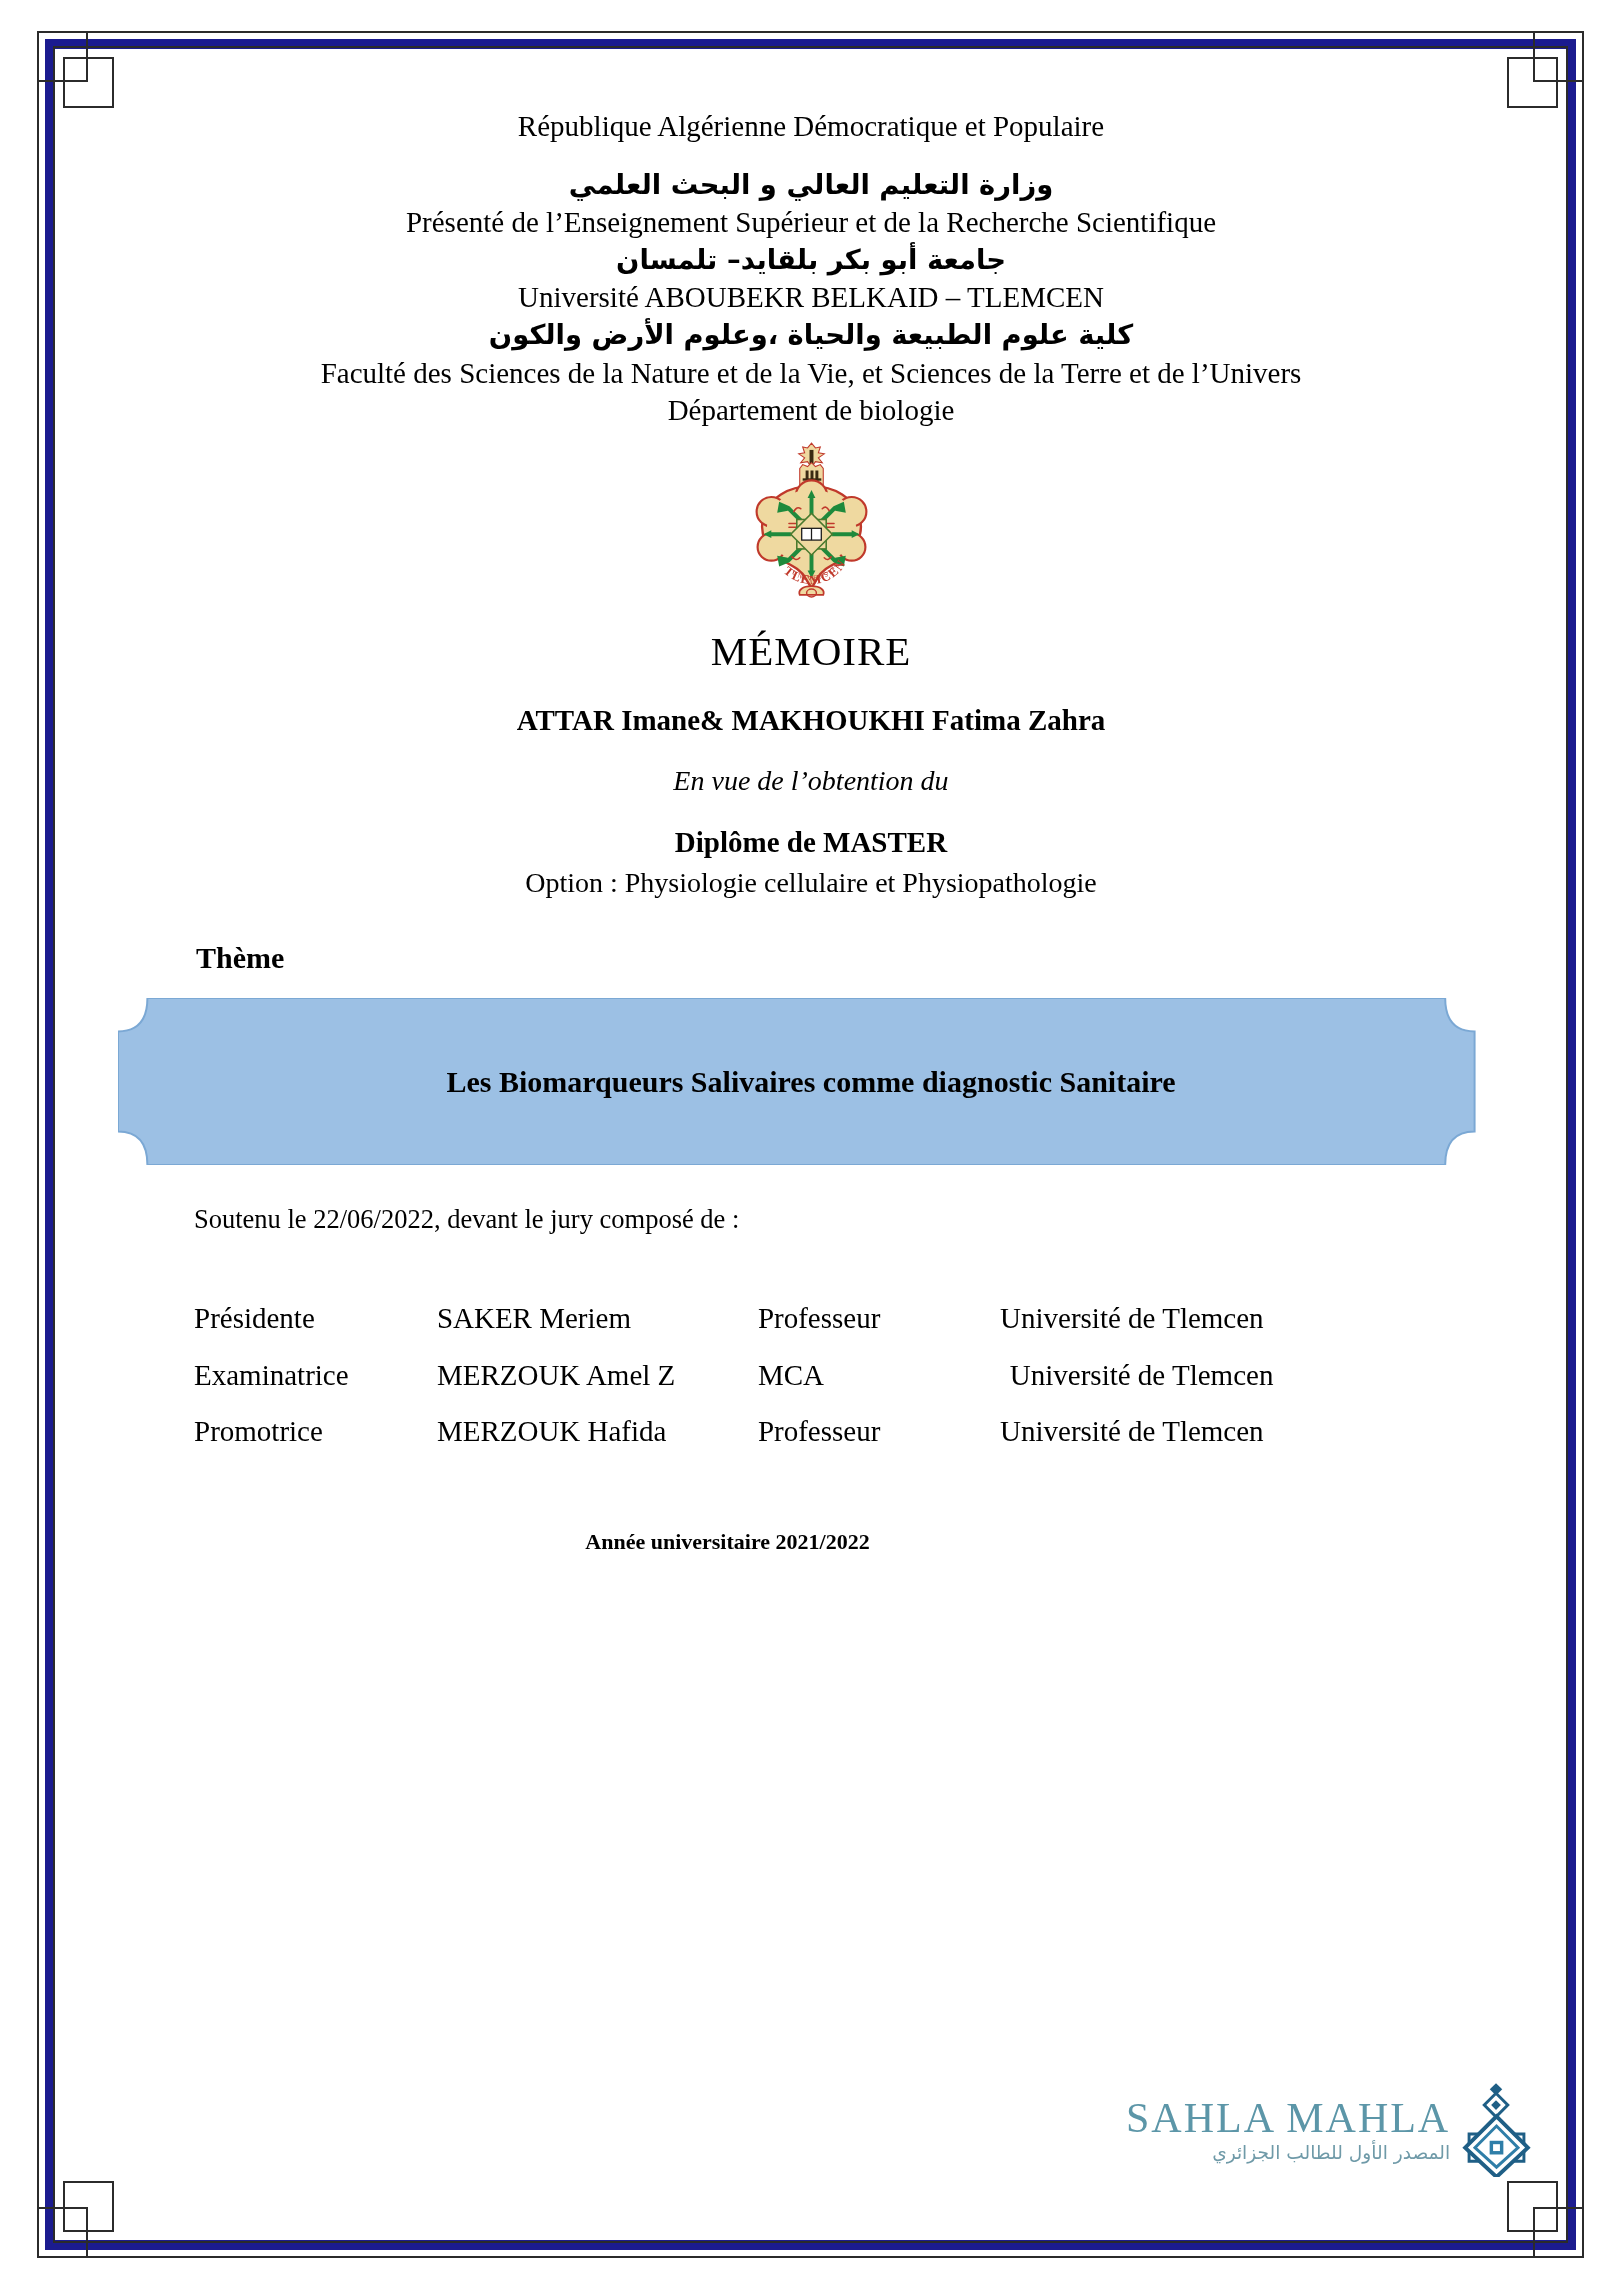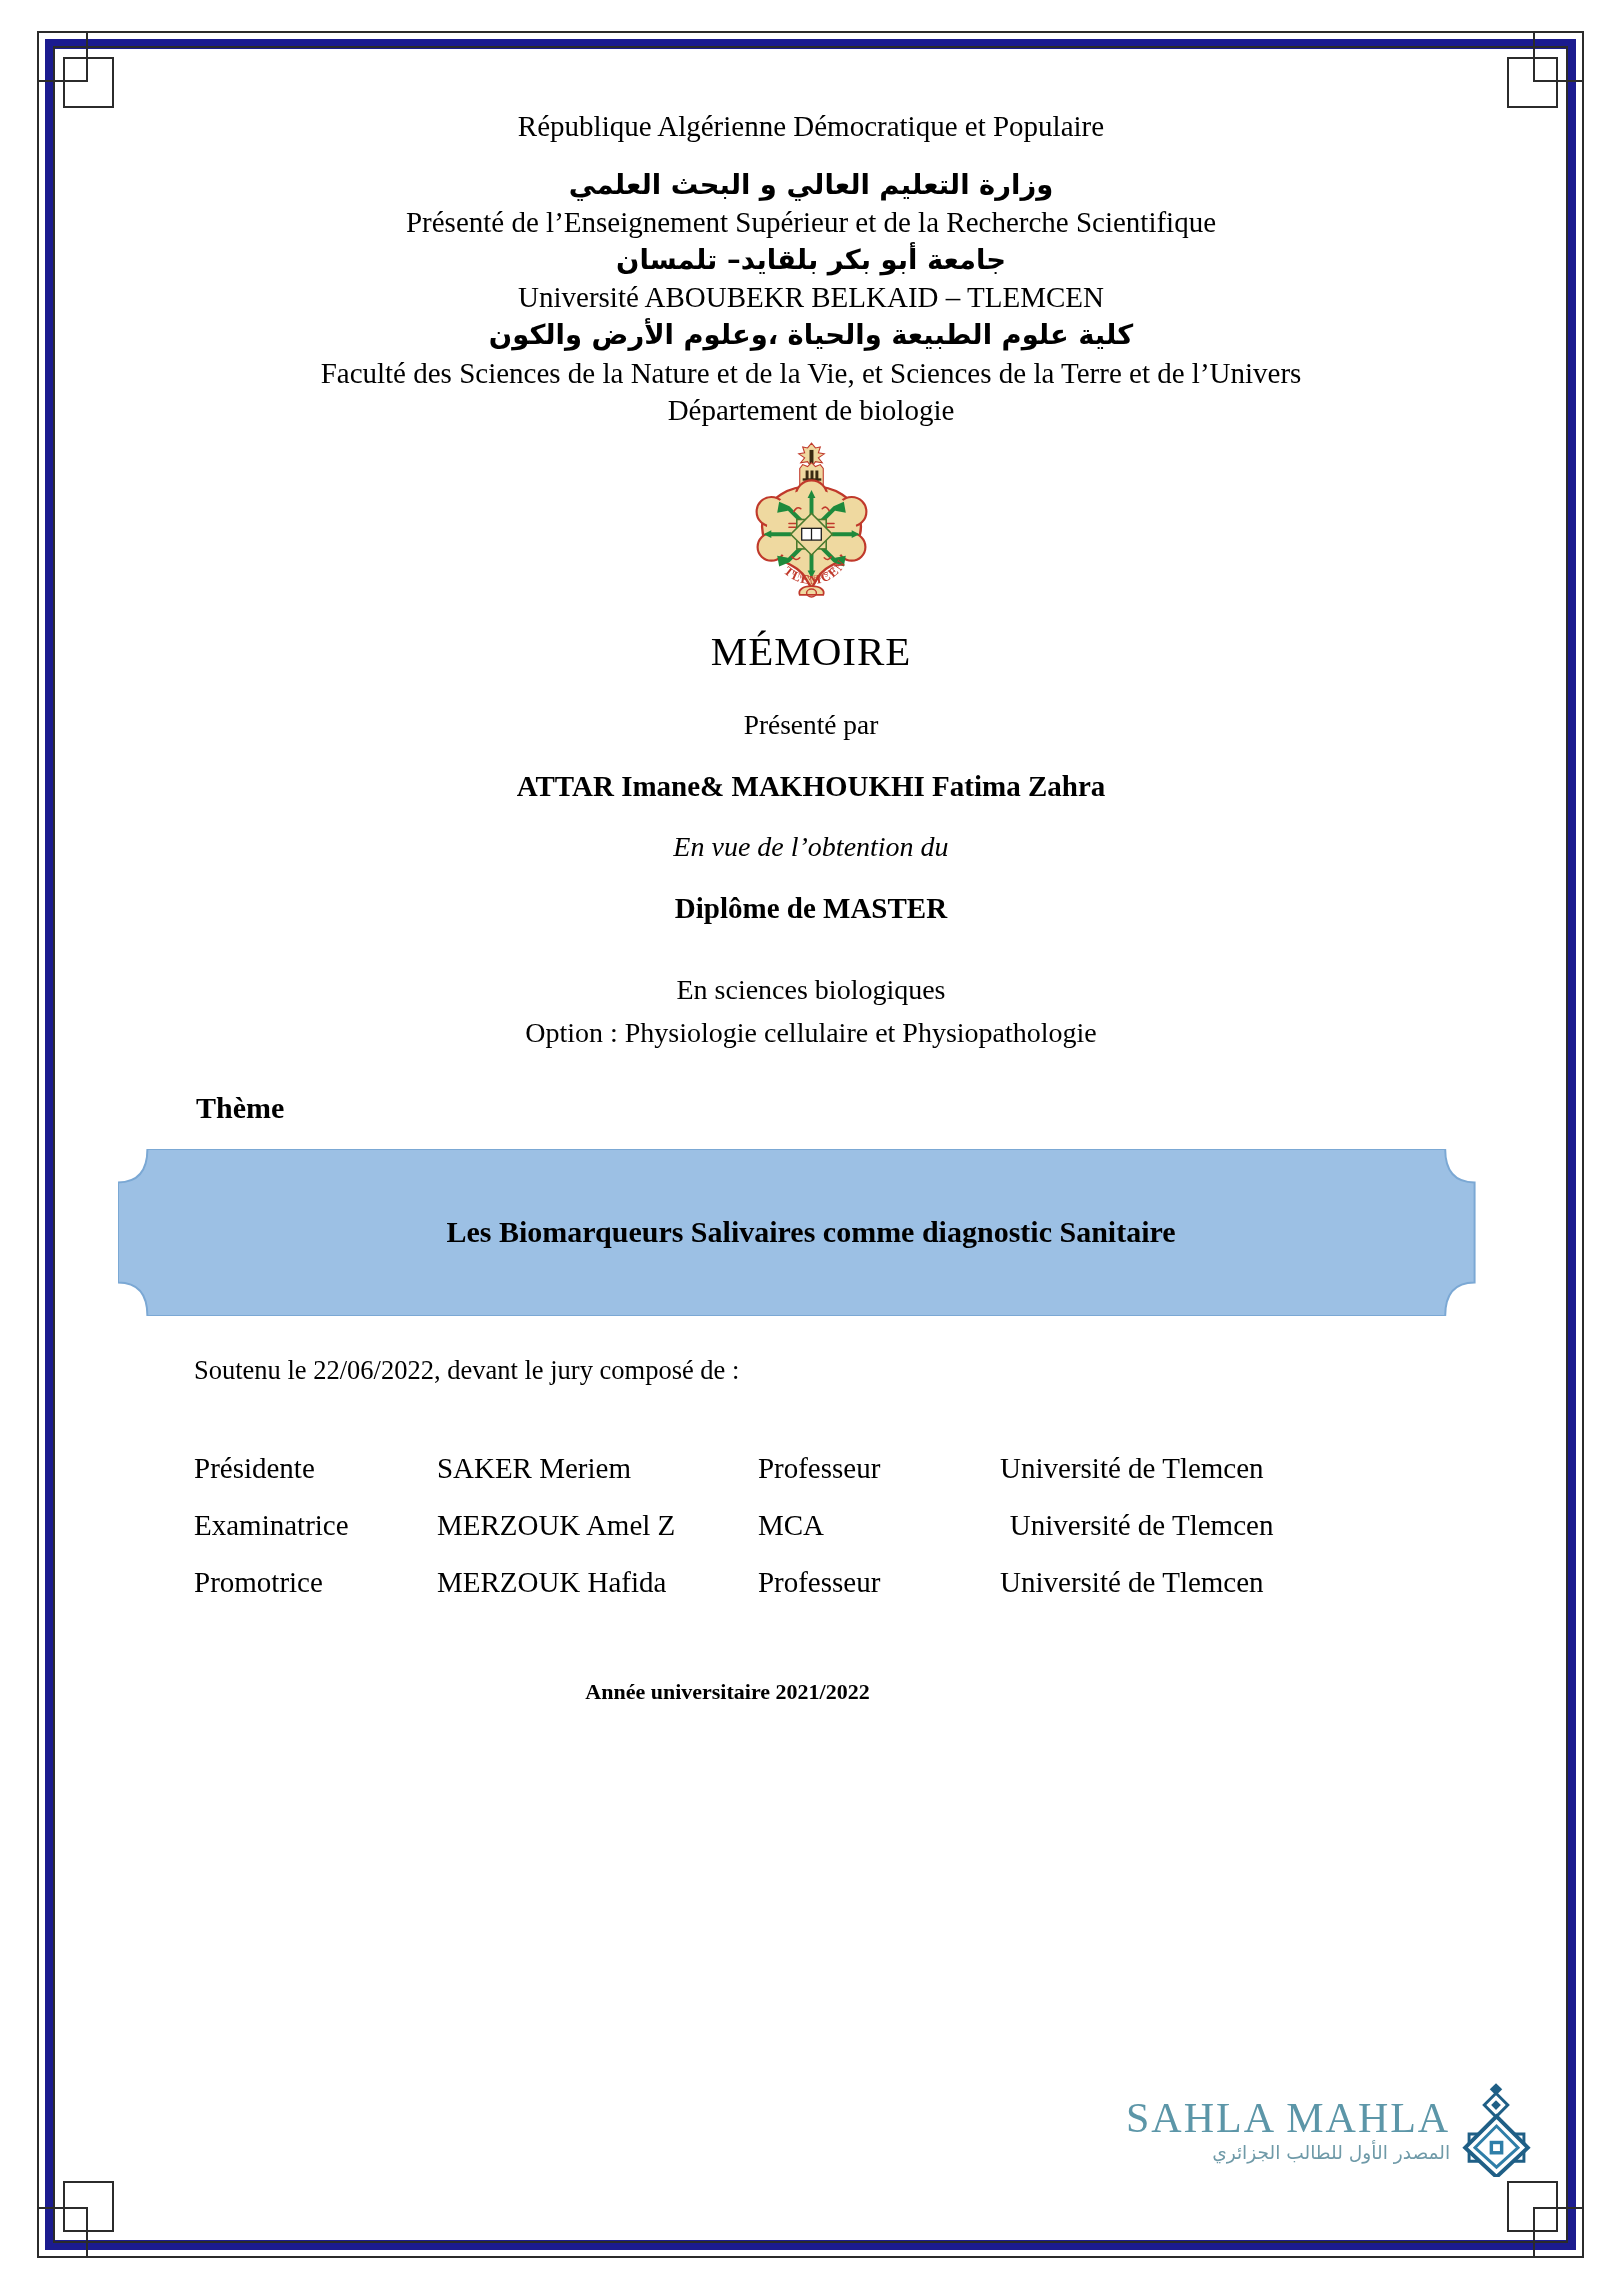--- a/index.html
+++ b/index.html
@@ -342,25 +342,23 @@
       <text font-family="Liberation Serif, serif" font-size="13" font-weight="bold" fill="#c0392b" letter-spacing="1.4">
         <textPath href="#arc-bot" startOffset="16%">TLEMCEN</textPath>
       </text>
 
       <path d="M75 148 C 66 148, 61 152, 63 157 L 87 157 C 89 152, 84 148, 75 148 Z" fill="#efd9a0" stroke="#c0392b" stroke-width="1.8"></path>
       <ellipse cx="75" cy="155" rx="5" ry="4" fill="none" stroke="#c0392b" stroke-width="1.5"></ellipse>
     </svg>
   </div>
 
   <div class="memoire">MÉMOIRE</div>
-  <div class="presente">Présenté par</div>
   <div class="authors">ATTAR Imane&amp; MAKHOUKHI Fatima Zahra</div>
   <div class="envue">En vue de l’obtention du</div>
   <div class="diplome">Diplôme de MASTER</div>
-  <div class="sciences">En sciences biologiques</div>
   <div class="sciences" style="margin-top:3.9px;">Option : Physiologie cellulaire et Physiopathologie</div>
 
   <div class="theme-label">Thème</div>
 
   <div class="banner-area">
     <svg class="banner-svg" width="1386" height="167" viewBox="0 0 1414 170" preserveAspectRatio="none">
       <path d="M 30 0
                L 1354 0
                Q 1354 34 1384 34
                L 1384 136

